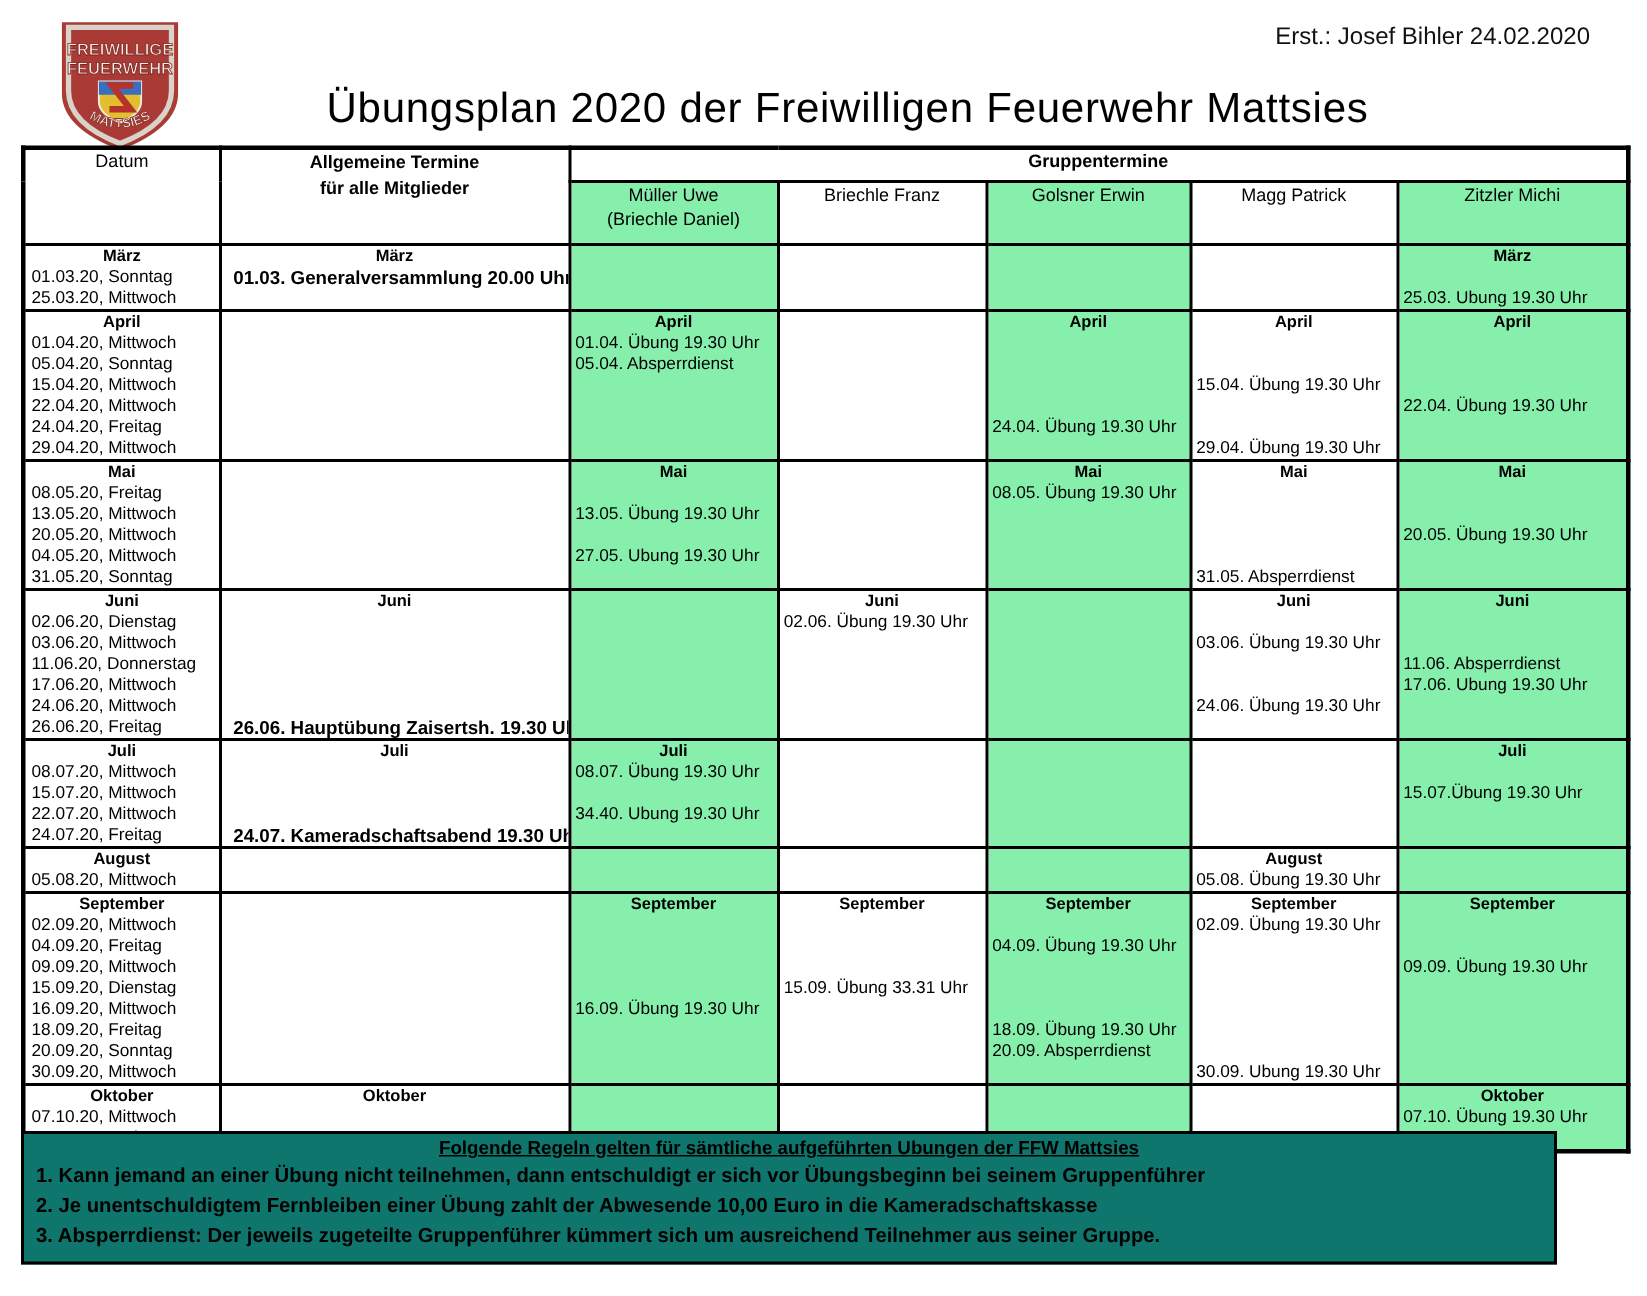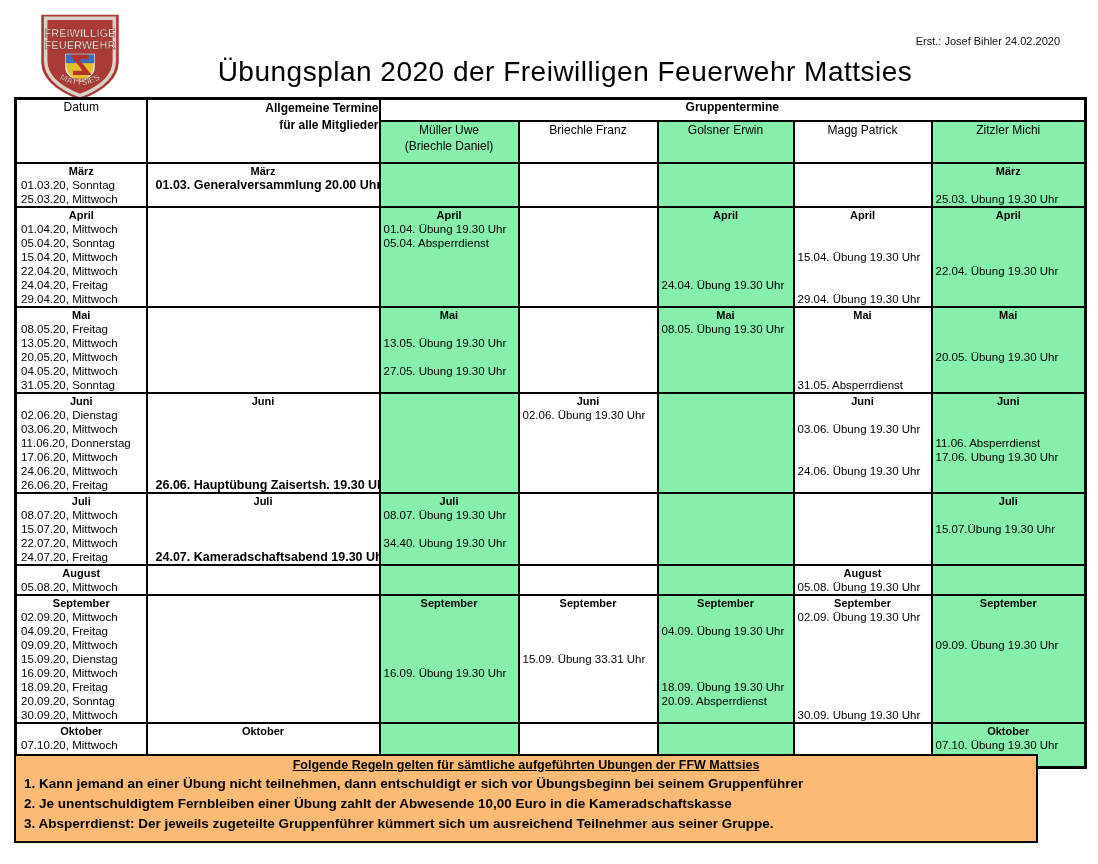--- a/index.html
+++ b/index.html
@@ -1,44 +1,44 @@
 <!DOCTYPE html>
 <html><head>
 <meta charset="utf-8">
 <style>
   html,body{margin:0;padding:0;background:#fff;}
   .page{position:relative;width:1098px;height:864px;background:#ffffff;
         font-family:"Liberation Sans", sans-serif;color:#000;overflow:hidden;}
 
-  .top-note{position:absolute;top:35px;right:38px;font-size:11px;color:#111;}
+  .top-note{position:absolute;top:16px;right:38px;font-size:16px;color:#111;}
 
   .logo{position:absolute;left:36px;top:12px;width:88px;height:90px;}
 
   .title{position:absolute;left:16px;top:56px;width:100%;margin:0;
          text-align:center;font-size:28px;font-weight:400;letter-spacing:.5px;}
 
   table.plan{position:absolute;left:14px;top:97px;width:1070px;
              border-collapse:collapse;table-layout:fixed;
              border:3px solid #000;padding-left:24px;}
   table.plan th, table.plan td{border:2px solid #000;padding:0;vertical-align:top;
              font-size:12px;overflow:hidden;}
   th.gruppen-h{font-size:13px;font-weight:700;text-align:center;height:20px;vertical-align:middle;}
   th.datum-h{vertical-align:bottom;text-align:center;font-weight:400;font-size:13px;padding-bottom:2px;}
-  th.allg-h{vertical-align:middle;text-align:right;font-weight:700;font-size:13.5px;line-height:17px;}
+  th.allg-h{vertical-align:middle;text-align:center;font-weight:700;font-size:13.5px;line-height:17px;}
   th.leader{vertical-align:bottom;text-align:center;font-weight:400;font-size:13px;
             height:40px;padding-bottom:3px;line-height:16px;}
   .shaded{background:#86efac;}
 
   .month-label{height:14px;line-height:14px;text-align:center;font-weight:700;font-size:11px;}
   .date-line{height:14px;line-height:14px;font-size:11.5px;padding-left:4px;white-space:nowrap;}
   .entry-line{height:14px;line-height:14px;font-size:11.5px;padding-left:3px;white-space:nowrap;}
   td.allg .entry-line{font-weight:700;font-size:12.5px;padding-left:8px;}
 
   .rules{position:absolute;left:14px;top:754px;width:1004px;border:2px solid #000;
-         padding:2px 8px 7px 8px;background:#fdba74;}
+         padding:2px 8px 7px 8px;background:#0f766e;}
   .rules-heading{text-align:center;font-weight:700;font-size:12.5px;text-decoration:underline;
                  margin-bottom:2px;}
   .rule-item{font-weight:700;font-size:13.5px;line-height:20px;white-space:nowrap;}
 </style>
 </head>
 <body>
 
 <div class="page">
 
   <div class="top-note">Erst.: Josef Bihler 24.02.2020</div>

